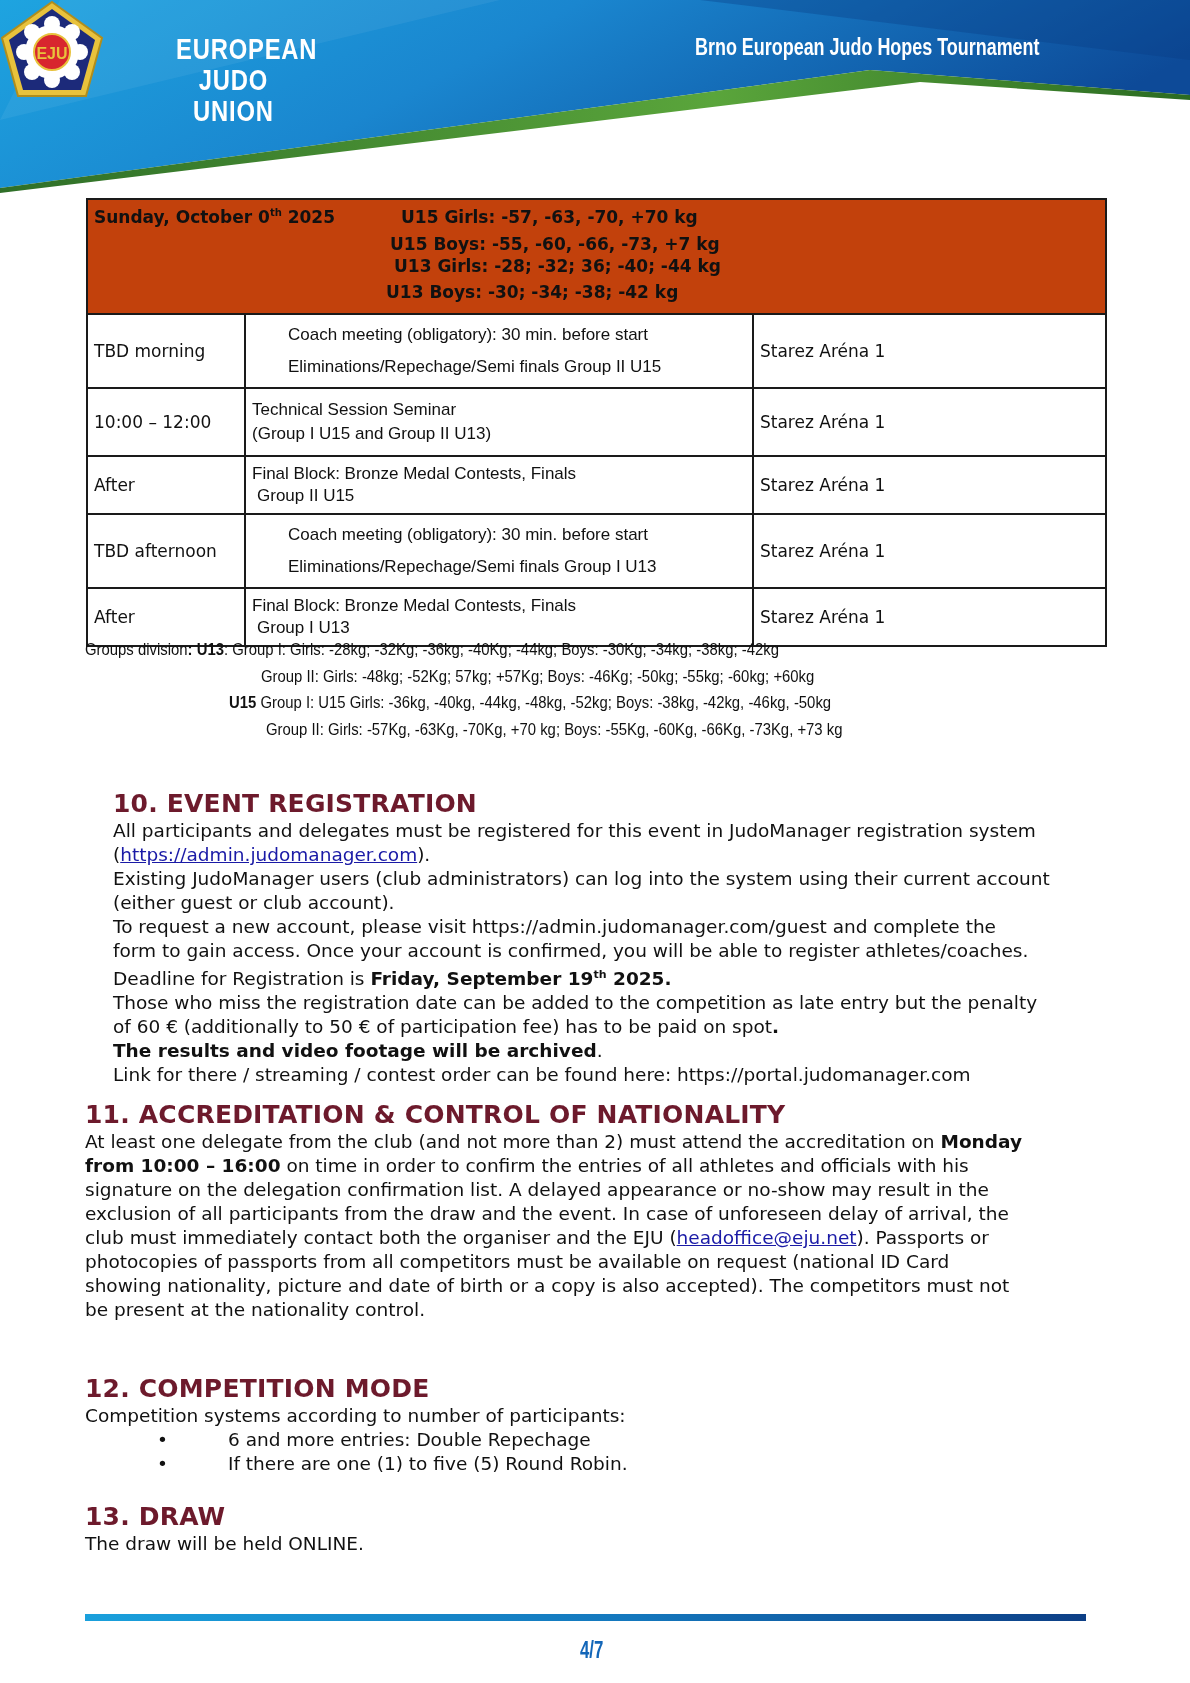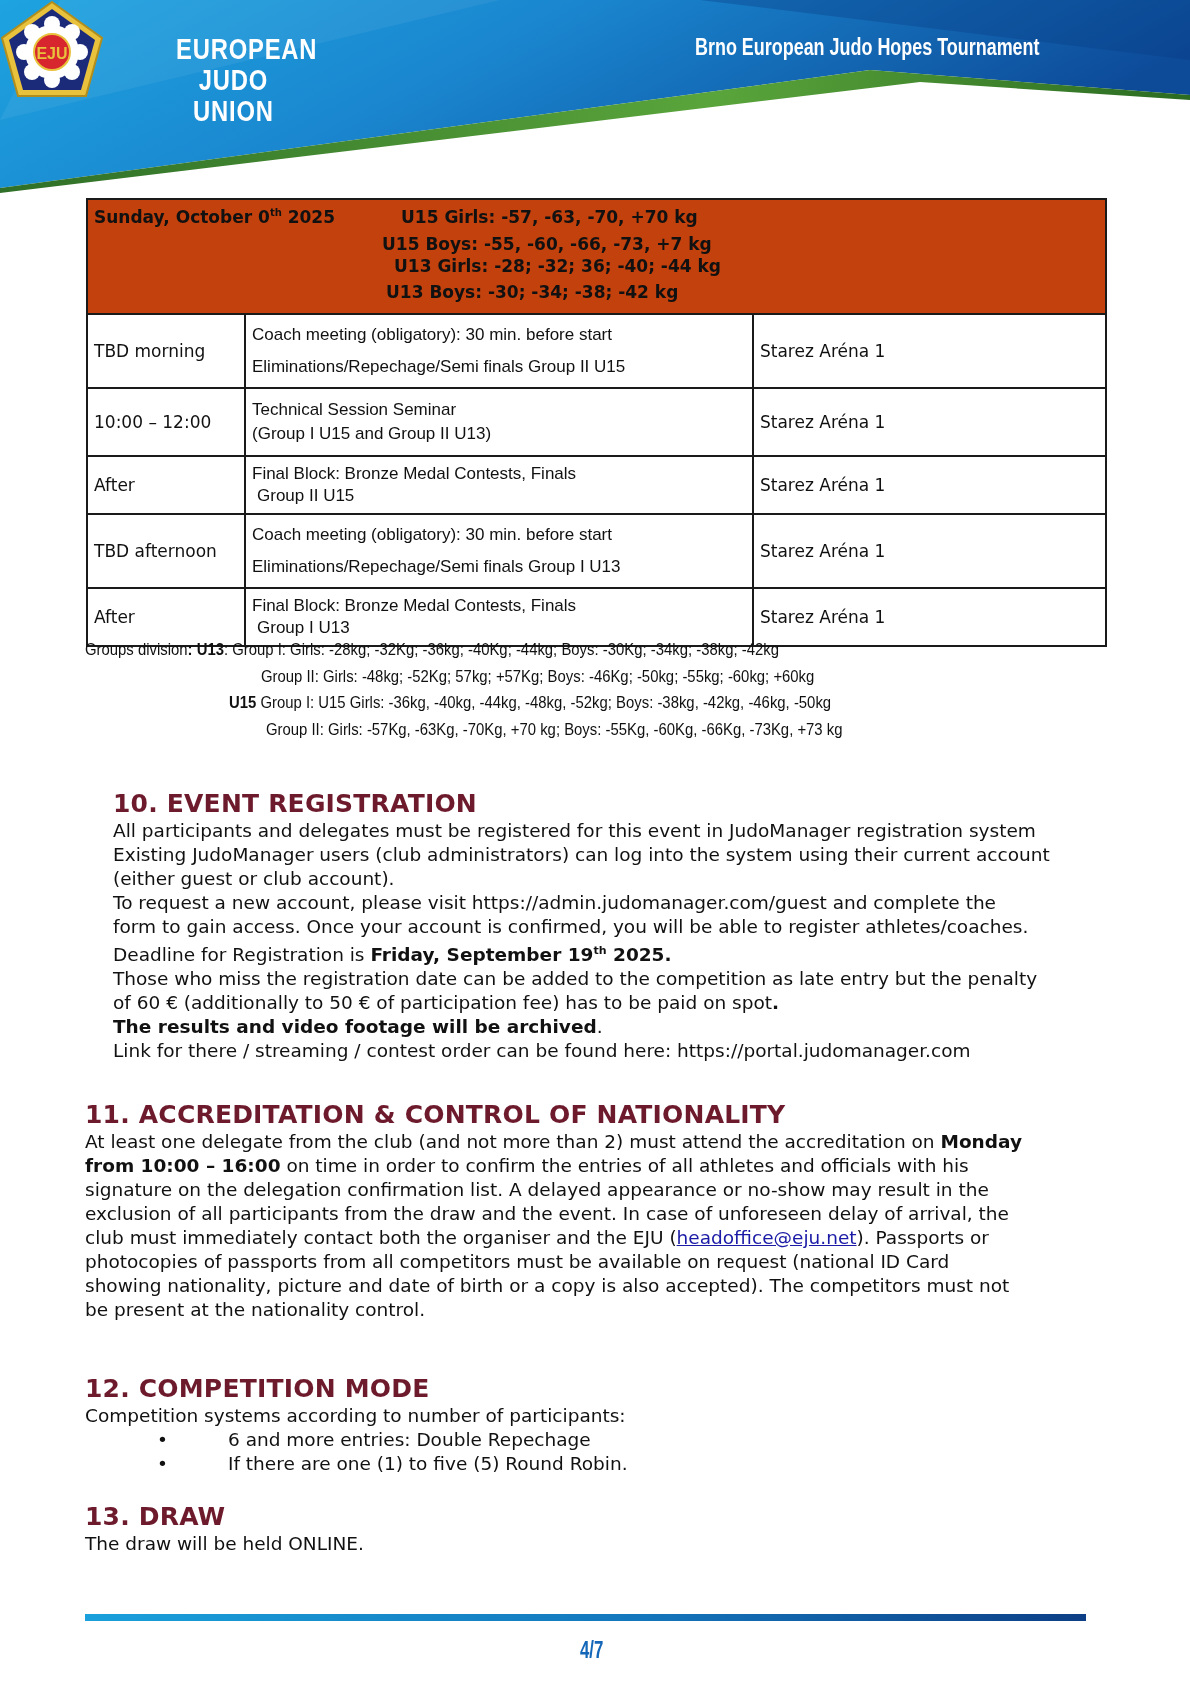--- a/index.html
+++ b/index.html
@@ -21,21 +21,21 @@
   .schedule td { border: 2px solid #1a1a1a; vertical-align: middle; }
   .sched-head td { background: #c2410c; height: 115px; padding: 6px 6px; vertical-align: top; font-weight: 700; font-size: 17px; }
   .head-inner { position: relative; height: 100%; }
   .head-date { position: absolute; left: 0; top: 1px; }
   .head-date sup { font-size: 10px; }
   .cat { position: absolute; white-space: nowrap; }
   .cell-time { width: 158px; font-size: 17px; padding: 0 6px; }
   .cell-desc { width: 508px; font-size: 17px; padding: 0 6px; font-family: "Liberation Sans", sans-serif; }
   .cell-venue { font-size: 17px; padding: 0 6px; }
   .cell-desc .l { display: block; white-space: nowrap; }
-  .row-tall .cell-desc .l { line-height: 32px; }
+  .row-tall .cell-desc .l { line-height: 32px; margin-left: 36px; }
   .row-mid .cell-desc .l { line-height: 24px; }
   .row-short .cell-desc .l { line-height: 22px; }
   .indent { padding-left: 5px; }
 
   
   .groups { position: absolute; left: 85px; top: 641px; font-family: "Liberation Sans", sans-serif; font-size: 16px; color: #111; }
   .groups .gl { position: absolute; white-space: nowrap; transform: scaleX(0.93); transform-origin: left top; }
   .groups b { font-weight: 700; }
 
   
@@ -104,21 +104,21 @@
   <div class="tournament-title">Brno European Judo Hopes Tournament</div>
 </div>
 
 <table class="schedule">
   <tbody>
       <tr class="sched-head">
     <td colspan="3">
       <div class="head-inner">
         <div class="head-date"><span>Sunday, October 0</span><sup>th</sup><span> 2025</span></div>
         <div class="cat" style="left:307px; top:1px;">U15 Girls: -57, -63, -70, +70 kg</div>
-        <div class="cat" style="left:288px; top:28px;">U15 Boys: -55, -60, -66, -73, +7 kg</div>
+        <div class="cat" style="left:296px; top:28px;">U15 Boys: -55, -60, -66, -73, +7 kg</div>
         <div class="cat" style="left:300px; top:50px;">U13 Girls:  -28; -32; 36; -40; -44 kg</div>
         <div class="cat" style="left:292px; top:76px;">U13 Boys: -30; -34; -38; -42 kg</div>
       </div>
     </td>
   </tr>
   <tr class="row-tall" style="height:74px;">
     <td class="cell-time">TBD morning</td>
     <td class="cell-desc">
       <span class="l">Coach meeting (obligatory): 30 min. before start</span>
       <span class="l">Eliminations/Repechage/Semi finals Group II U15</span>
@@ -164,20 +164,21 @@
   <div class="gl" style="left:0; top:0;"><span>Groups division</span><b>: </b><b>U13</b><span>: Group I: Girls:  -28kg; -32Kg; -36kg; -40Kg; -44kg; Boys: -30Kg; -34kg; -38kg; -42kg</span></div>
   <div class="gl" style="left:176px; top:27px;">Group II: Girls:  -48kg; -52Kg; 57kg; +57Kg; Boys: -46Kg; -50kg; -55kg; -60kg; +60kg</div>
   <div class="gl" style="left:144px; top:53px;"><b>U15</b><span> Group I: U15 Girls:  -36kg, -40kg, -44kg, -48kg, -52kg; Boys:  -38kg, -42kg, -46kg, -50kg</span></div>
   <div class="gl" style="left:181px; top:80px;">Group II: Girls: -57Kg, -63Kg, -70Kg, +70 kg; Boys: -55Kg, -60Kg, -66Kg, -73Kg, +73 kg</div>
 </div>
 
 <div class="section" style="top:789px;margin-left:28px;">
   <div class="sec-title">10. EVENT REGISTRATION</div>
   <div class="para">
     <span class="line">All participants and delegates must be registered for this event in JudoManager registration system</span>
+    <span class="line"><span>(</span><a class="link">https://admin.judomanager.com</a><span>).</span></span>
     <span class="line">Existing JudoManager users (club administrators) can log into the system using their current account</span>
     <span class="line">(either guest or club account).</span>
     <span class="line">To request a new account, please visit https://admin.judomanager.com/guest and complete the</span>
     <span class="line">form to gain access. Once your account is confirmed, you will be able to register athletes/coaches.</span>
     <span class="line"><span>Deadline for Registration is </span><b><span>Friday, September 19</span><sup>th</sup><span> 2025.</span></b></span>
     <span class="line">Those who miss the registration date can be added to the competition as late entry but the penalty</span>
     <span class="line"><span>of 60 € (additionally to 50 € of participation fee) has to be paid on spot</span><b>.</b></span>
     <span class="line"><b>The results and video footage will be archived</b><span>.</span></span>
     <span class="line">Link for there / streaming / contest order can be found here: https://portal.judomanager.com</span>
   </div>

